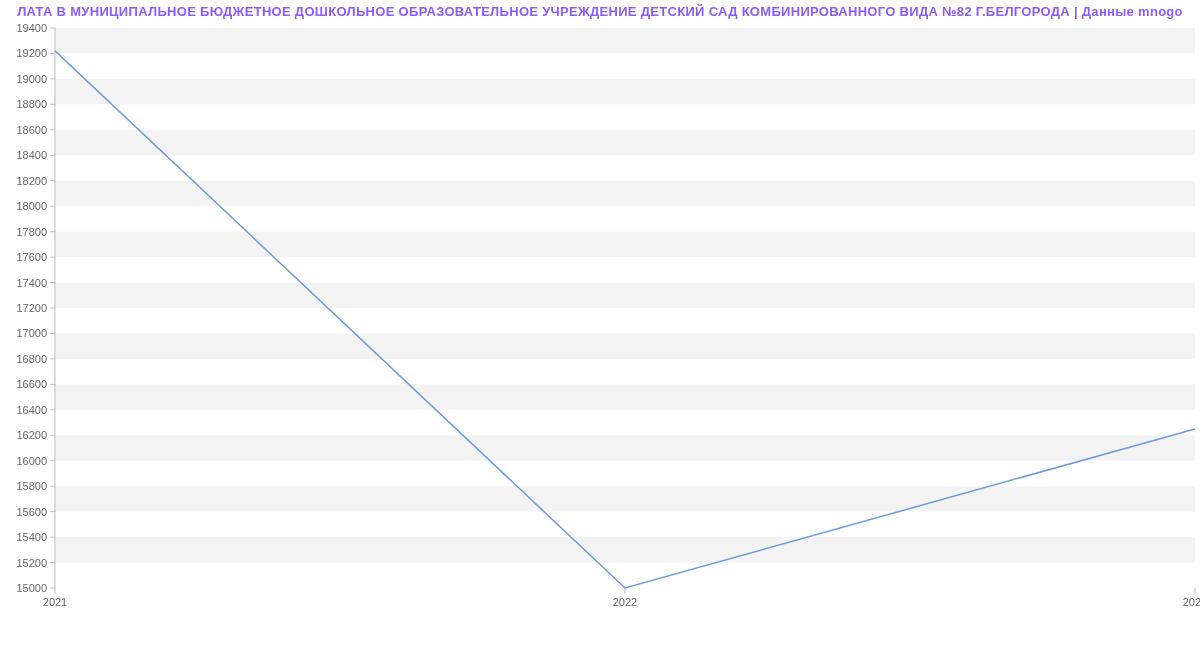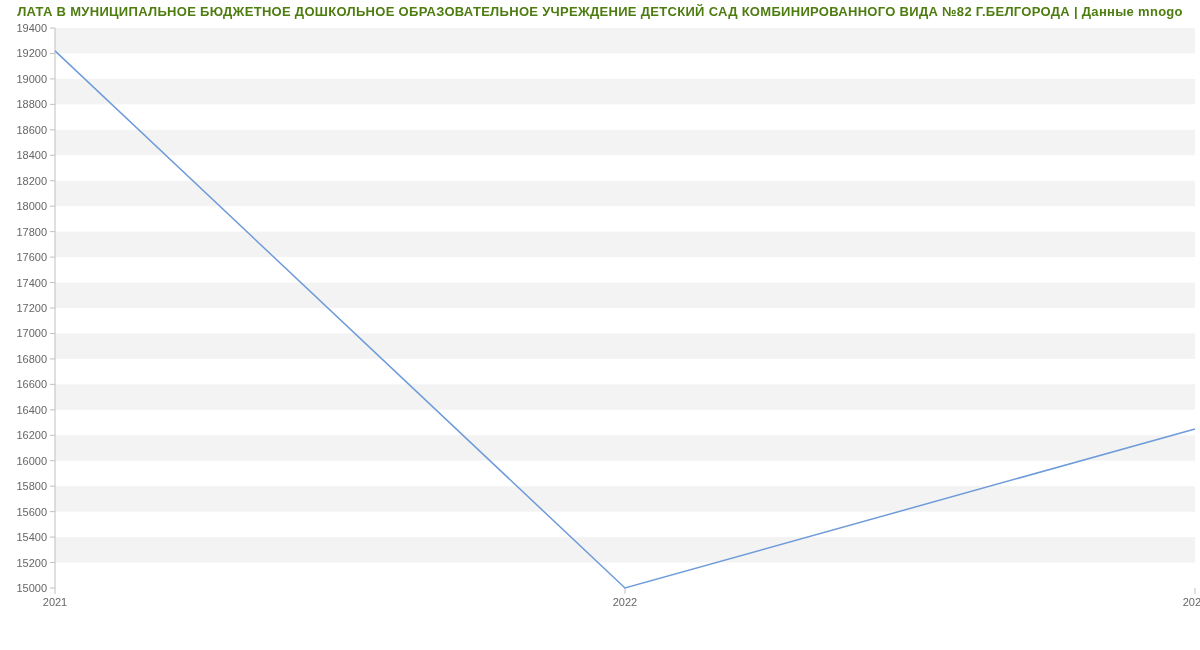--- a/index.html
+++ b/index.html
@@ -17,21 +17,21 @@
     height: 650px;
   }
   .title {
     position: absolute;
     top: 4px;
     left: 0;
     width: 1200px;
     text-align: center;
     font-size: 13px;
     font-weight: 600;
-    color: #4d7c0f;
+    color: #8b5cf6;
     letter-spacing: 0.3px;
     white-space: nowrap;
     overflow: hidden;
   }
   .plot-area {
     position: absolute;
     left: 55px;
     top: 28px;
     width: 1140px;
     height: 560px;

